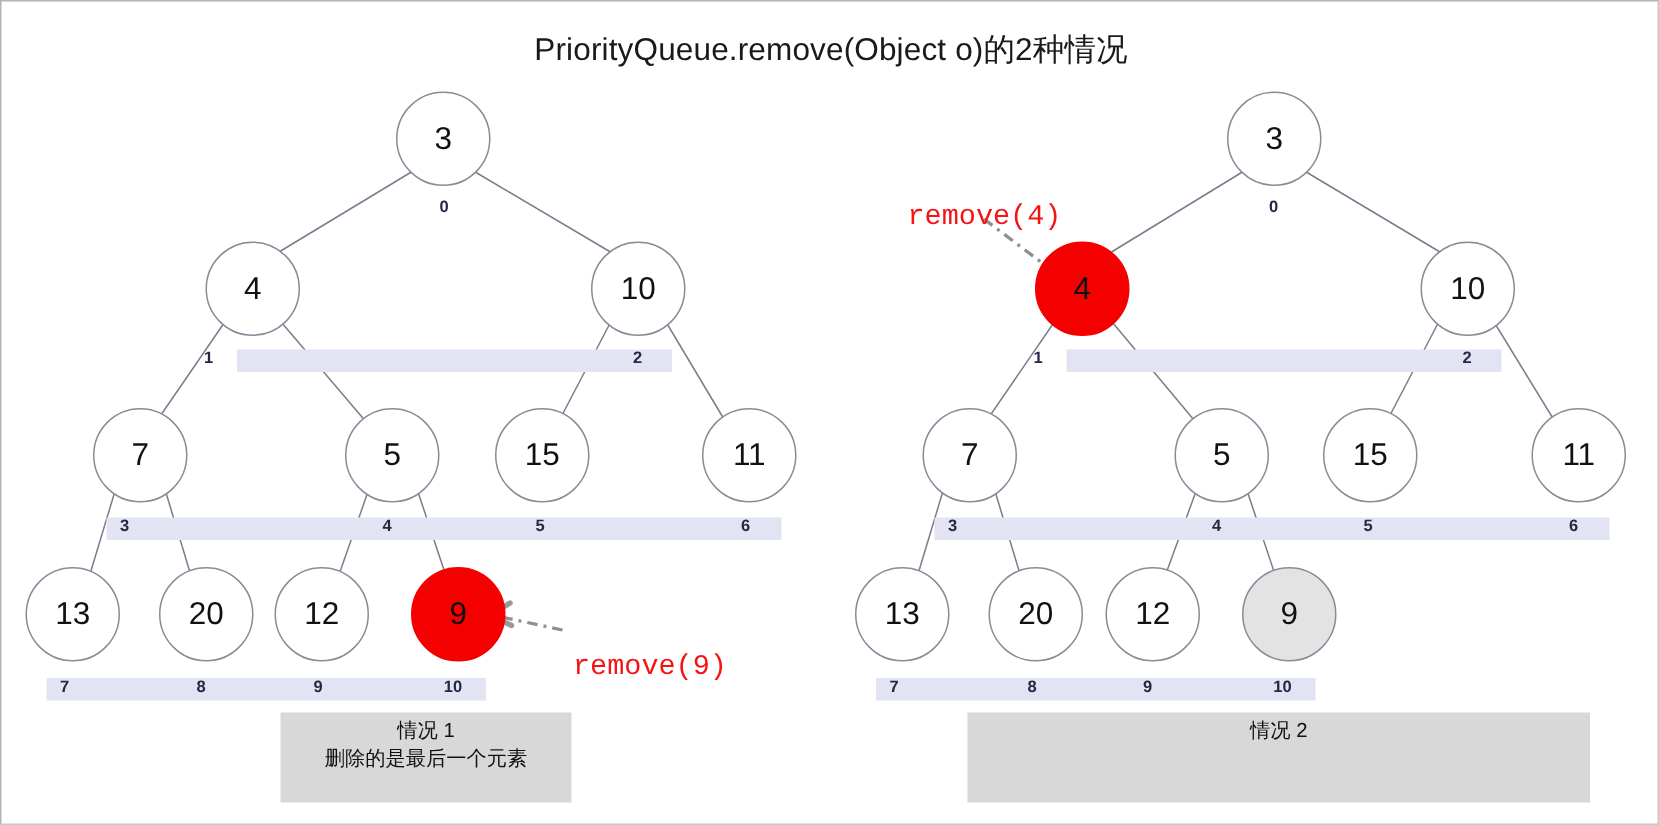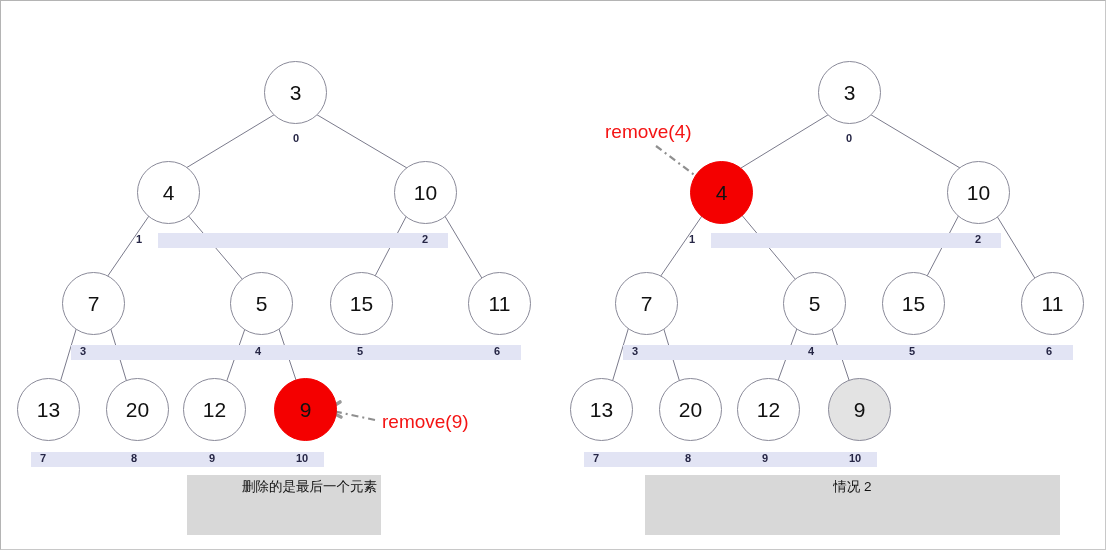--- a/index.html
+++ b/index.html
@@ -76,47 +76,49 @@
   }
   .node.grey {
     background: #e3e3e3;
     border: 1px solid #8a8a99;
   }
   .remove-label {
     position: absolute;
     color: #f41414;
     font-size: 19px;
     white-space: nowrap;
-    font-family: Liberation Sans, sans-serif;
+    font-family: Liberation Mono, monospace;
+    margin-top: 12px;
   }
   .caption {
     position: absolute;
     background: #d8d8d8;
     color: #111111;
     font-size: 13.5px;
     line-height: 19px;
     font-family: "Liberation Sans", "DejaVu Sans", sans-serif;
     padding: 2px 4px 3px 4px;
     box-sizing: border-box;
   }
   .caption .cap-head {
     text-align: center;
     display: block;
   }
   .caption .cap-line {
-    text-align: right;
+    text-align: center;
     display: block;
     white-space: nowrap;
   }
 </style>
 </head>
 <body>
 
 <div id="canvas">
 
+  <div id="title">PriorityQueue.remove(Object o)的2种情况</div>
 
   <svg class="edge-layer" viewBox="0 0 1106 550" width="1106" height="550">
     <g stroke="#7b7b8c" stroke-width="1" fill="none">
 
       <line x1="276" y1="112" x2="185" y2="167"></line>
       <line x1="313" y1="112" x2="406" y2="167"></line>
 
       <line x1="150" y1="212" x2="104" y2="279"></line>
       <line x1="185" y1="212" x2="242" y2="279"></line>
 
@@ -188,23 +190,24 @@
 
     <div class="node" style="left:105px; top:377px; width:63px; height:63px;">20</div>
     <div class="idx" style="left:121px; top:451px;">8</div>
 
     <div class="node" style="left:182px; top:377px; width:63px; height:63px;">12</div>
     <div class="idx" style="left:199px; top:451px;">9</div>
 
     <div class="node red" style="left:273px; top:377px; width:63px; height:63px;">9</div>
     <div class="idx" style="left:289px; top:451px;">10</div>
 
-    <div class="remove-label" style="left:381px; top:410px;">remove(9)</div>
+    <div class="remove-label" style="left:381px; top:420px;">remove(9)</div>
 
     <div class="caption" style="left:186px; top:474px; width:194px; height:60px;">
+      <span class="cap-head">情况 1</span>
       <span class="cap-line">删除的是最后一个元素</span>
     </div>
   </div>
 
   <div>
 
     <div class="strip" style="left:710px; top:232px; width:290px;"></div>
     <div class="strip" style="left:622px; top:344px; width:450px;"></div>
     <div class="strip" style="left:583px; top:451px; width:293px;"></div>
 

